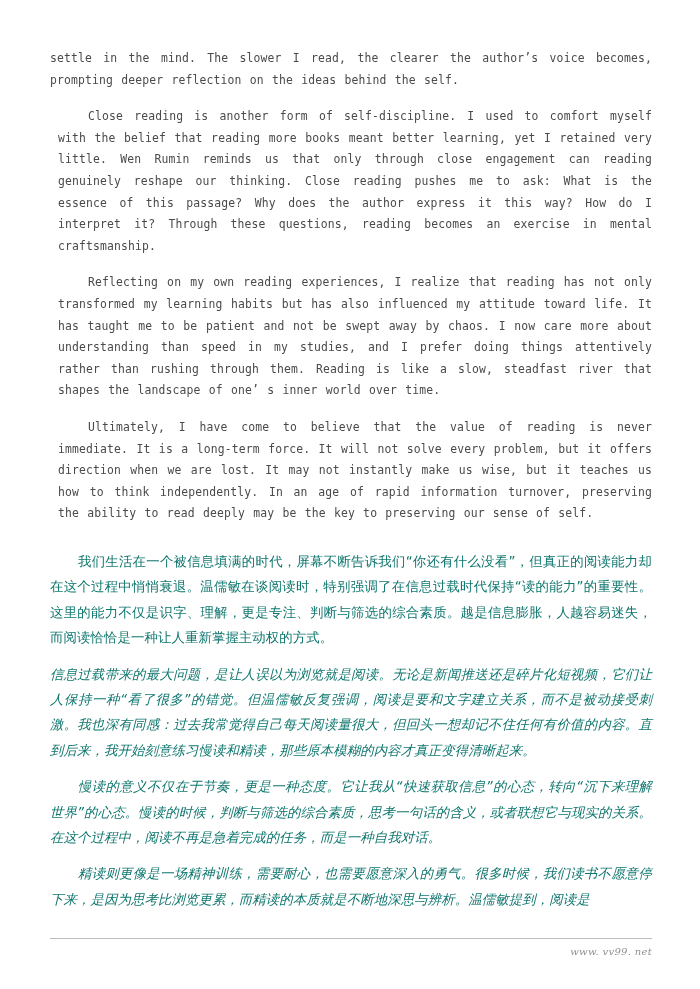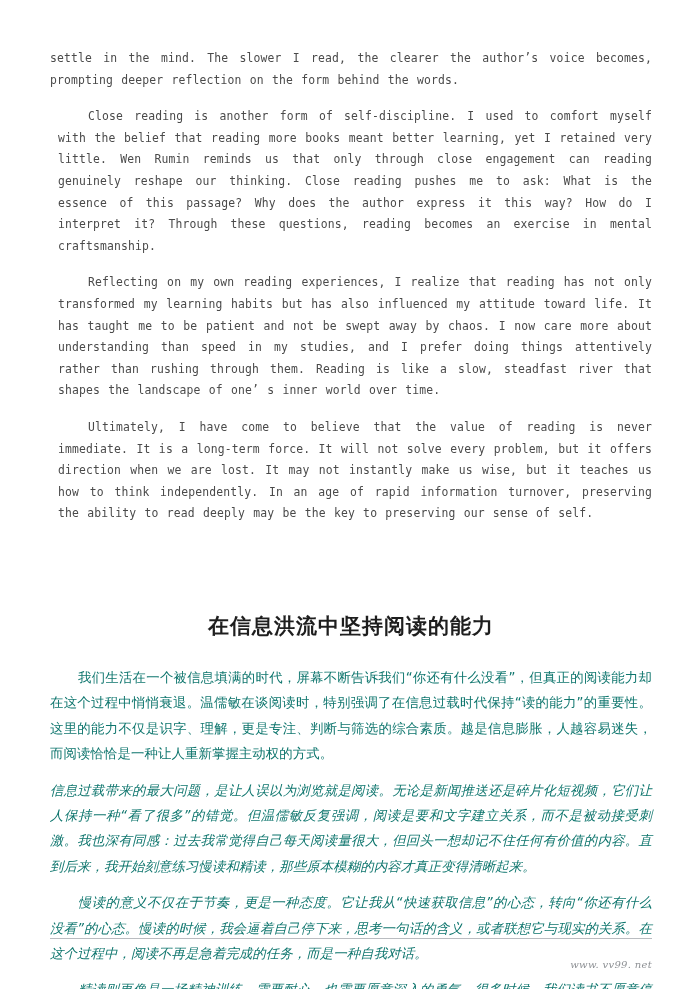--- a/index.html
+++ b/index.html
@@ -129,52 +129,49 @@
 
   .footer-rule {
     width: 100%;
     height: 1px;
     background: #b9bcc0;
     line-height: 0;
     font-size: 0;
   }
 
   .footer-url {
-    margin-top: 20px;
+    margin-top: 7px;
     text-align: right;
     font-family: "DejaVu Serif", "Liberation Serif", serif;
     font-style: italic;
     font-size: 10px;
     letter-spacing: 0.3px;
     color: #8d9094;
   }
 </style>
 </head>
 <body>
 
 <div class="page">
 
 
   <div class="content">
 
     <div class="en-block">
-      <p class="en">settle in the mind. The slower I read, the clearer the author’s voice becomes, prompting deeper reflection on the form behind the words.</p>
+      <p class="en">settle in the mind. The slower I read, the clearer the author’s voice becomes, prompting deeper reflection on the ideas behind the self.</p>
       <p class="en indent">Close reading is another form of self-discipline. I used to comfort myself with the belief that reading more books meant better learning, yet I retained very little. Wen Rumin reminds us that only through close engagement can reading genuinely reshape our thinking. Close reading pushes me to ask: What is the essence of this passage? Why does the author express it this way? How do I interpret it? Through these questions, reading becomes an exercise in mental craftsmanship.</p>
       <p class="en indent">Reflecting on my own reading experiences, I realize that reading has not only transformed my learning habits but has also influenced my attitude toward life. It has taught me to be patient and not be swept away by chaos. I now care more about understanding than speed in my studies, and I prefer doing things attentively rather than rushing through them. Reading is like a slow, steadfast river that shapes the landscape of one’ s inner world over time.</p>
       <p class="en indent">Ultimately, I have come to believe that the value of reading is never immediate. It is a long-term force. It will not solve every problem, but it offers direction when we are lost. It may not instantly make us wise, but it teaches us how to think independently. In an age of rapid information turnover, preserving the ability to read deeply may be the key to preserving our sense of self.</p>
     </div>
 
-    <div class="heading-wrap">
-      <h1 class="cn-heading">在信息洪流中坚持阅读的能力</h1>
-    </div>
 
     <div class="cn-block">
       <p class="cn indent">我们生活在一个被信息填满的时代，屏幕不断告诉我们“你还有什么没看”，但真正的阅读能力却在这个过程中悄悄衰退。温儒敏在谈阅读时，特别强调了在信息过载时代保持“读的能力”的重要性。这里的能力不仅是识字、理解，更是专注、判断与筛选的综合素质。越是信息膨胀，人越容易迷失，而阅读恰恰是一种让人重新掌握主动权的方式。</p>
       <p class="cn">信息过载带来的最大问题，是让人误以为浏览就是阅读。无论是新闻推送还是碎片化短视频，它们让人保持一种“看了很多”的错觉。但温儒敏反复强调，阅读是要和文字建立关系，而不是被动接受刺激。我也深有同感：过去我常觉得自己每天阅读量很大，但回头一想却记不住任何有价值的内容。直到后来，我开始刻意练习慢读和精读，那些原本模糊的内容才真正变得清晰起来。</p>
-      <p class="cn indent">慢读的意义不仅在于节奏，更是一种态度。它让我从“快速获取信息”的心态，转向“你还有什么没看”的心态。慢读的时候，我会逼着自己停下来，思考一句话的含义，或者联想它与现实的关系。在这个过程中，阅读不再是急着完成的任务，而是一种自我对话。</p>
+      <p class="cn indent">慢读的意义不仅在于节奏，更是一种态度。它让我从“快速获取信息”的心态，转向“沉下来理解世界”的心态。慢读的时候，判断与筛选的综合素质，思考一句话的含义，或者联想它与现实的关系。在这个过程中，阅读不再是急着完成的任务，而是一种自我对话。</p>
       <p class="cn indent">精读则更像是一场精神训练，需要耐心，也需要愿意深入的勇气。很多时候，我们读书不愿意停下来，是因为思考比浏览更累，而精读的本质就是不断地深思与辨析。温儒敏提到，阅读是</p>
     </div>
 
   </div>
 
   <div class="footer">
     <div class="footer-rule"></div>
     <div class="footer-url">www. vv99. net</div>
   </div>
 

